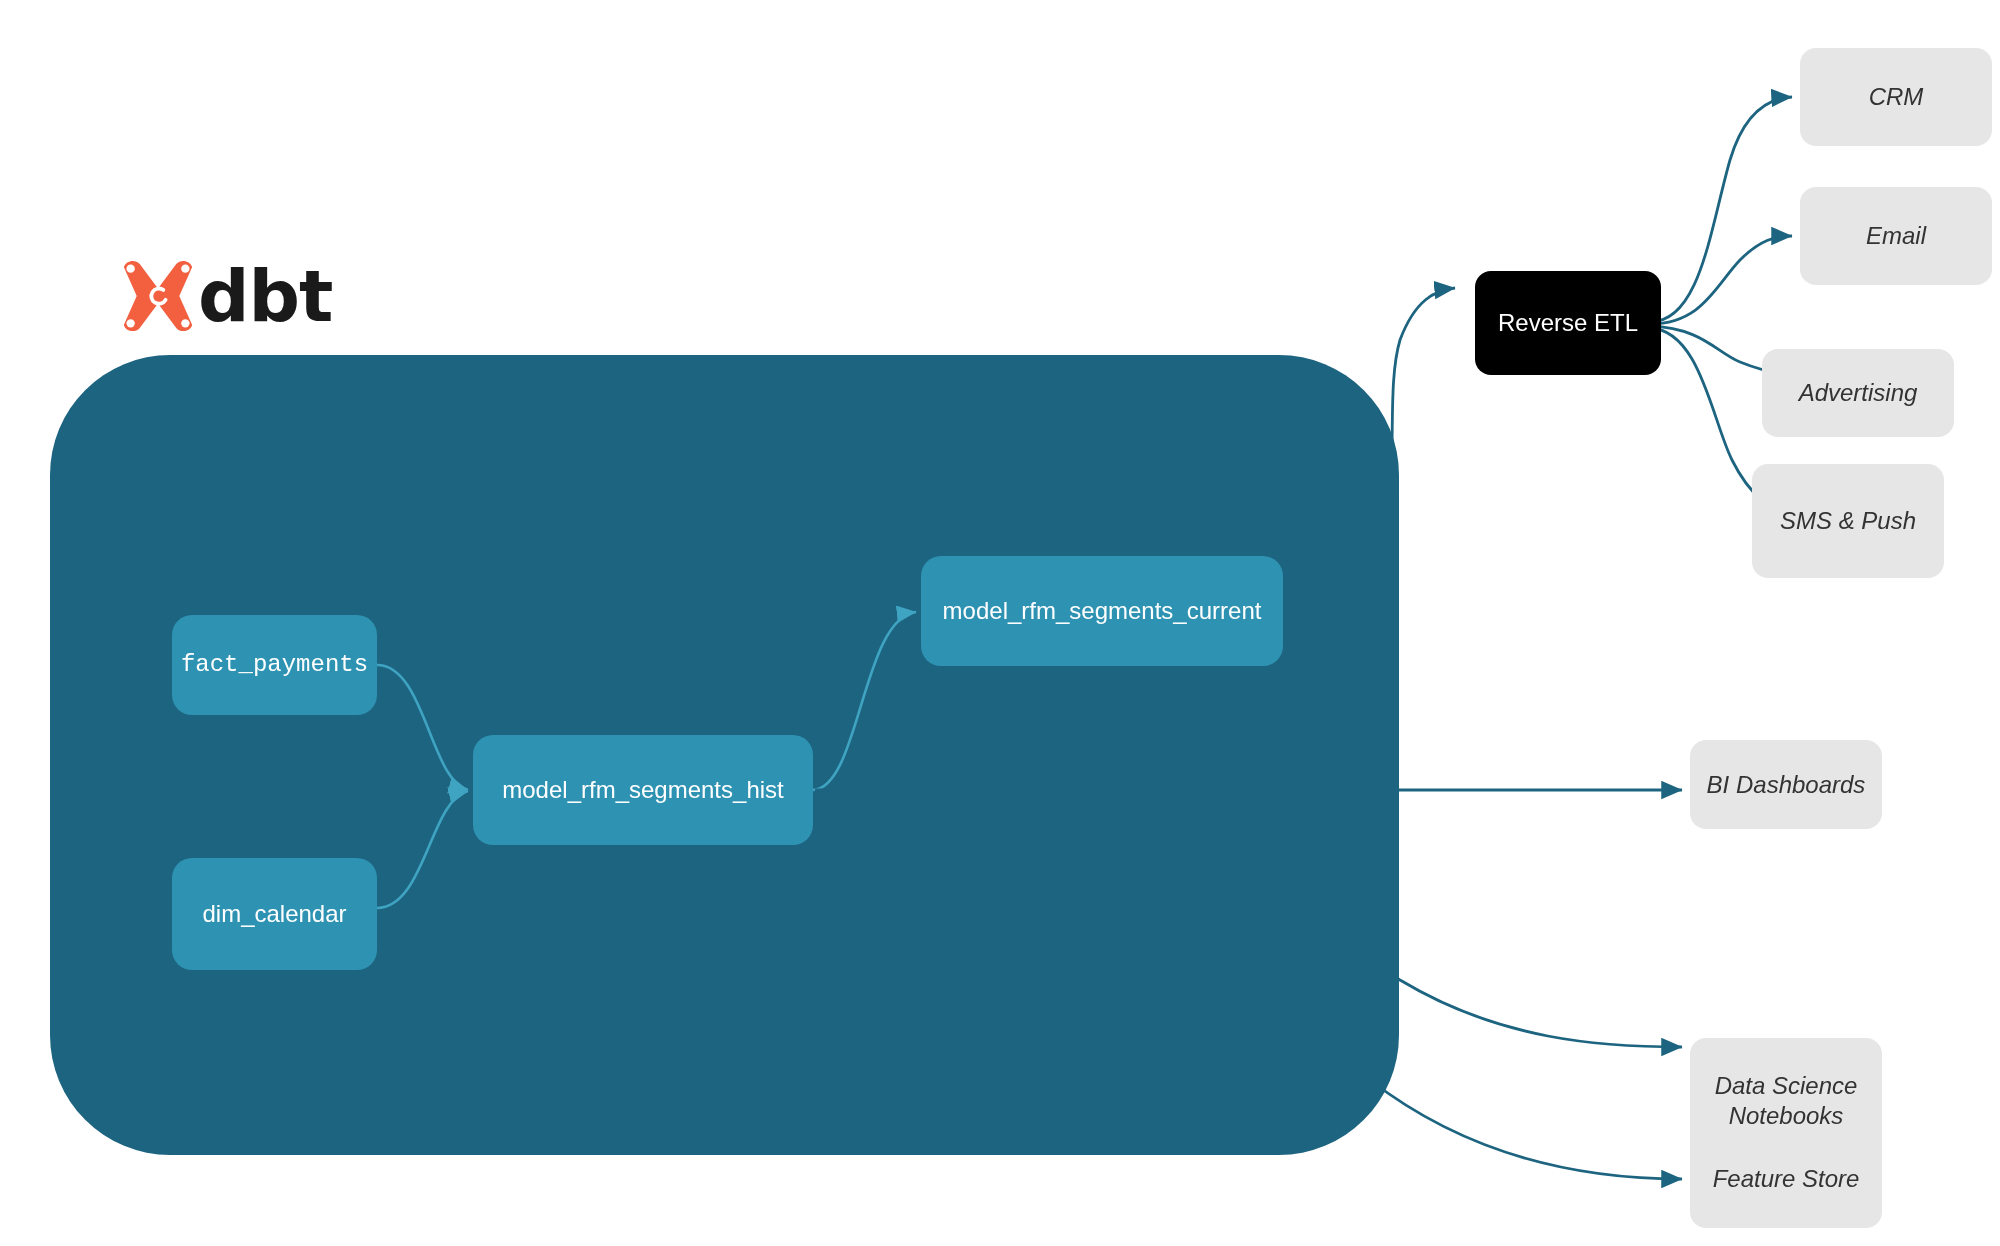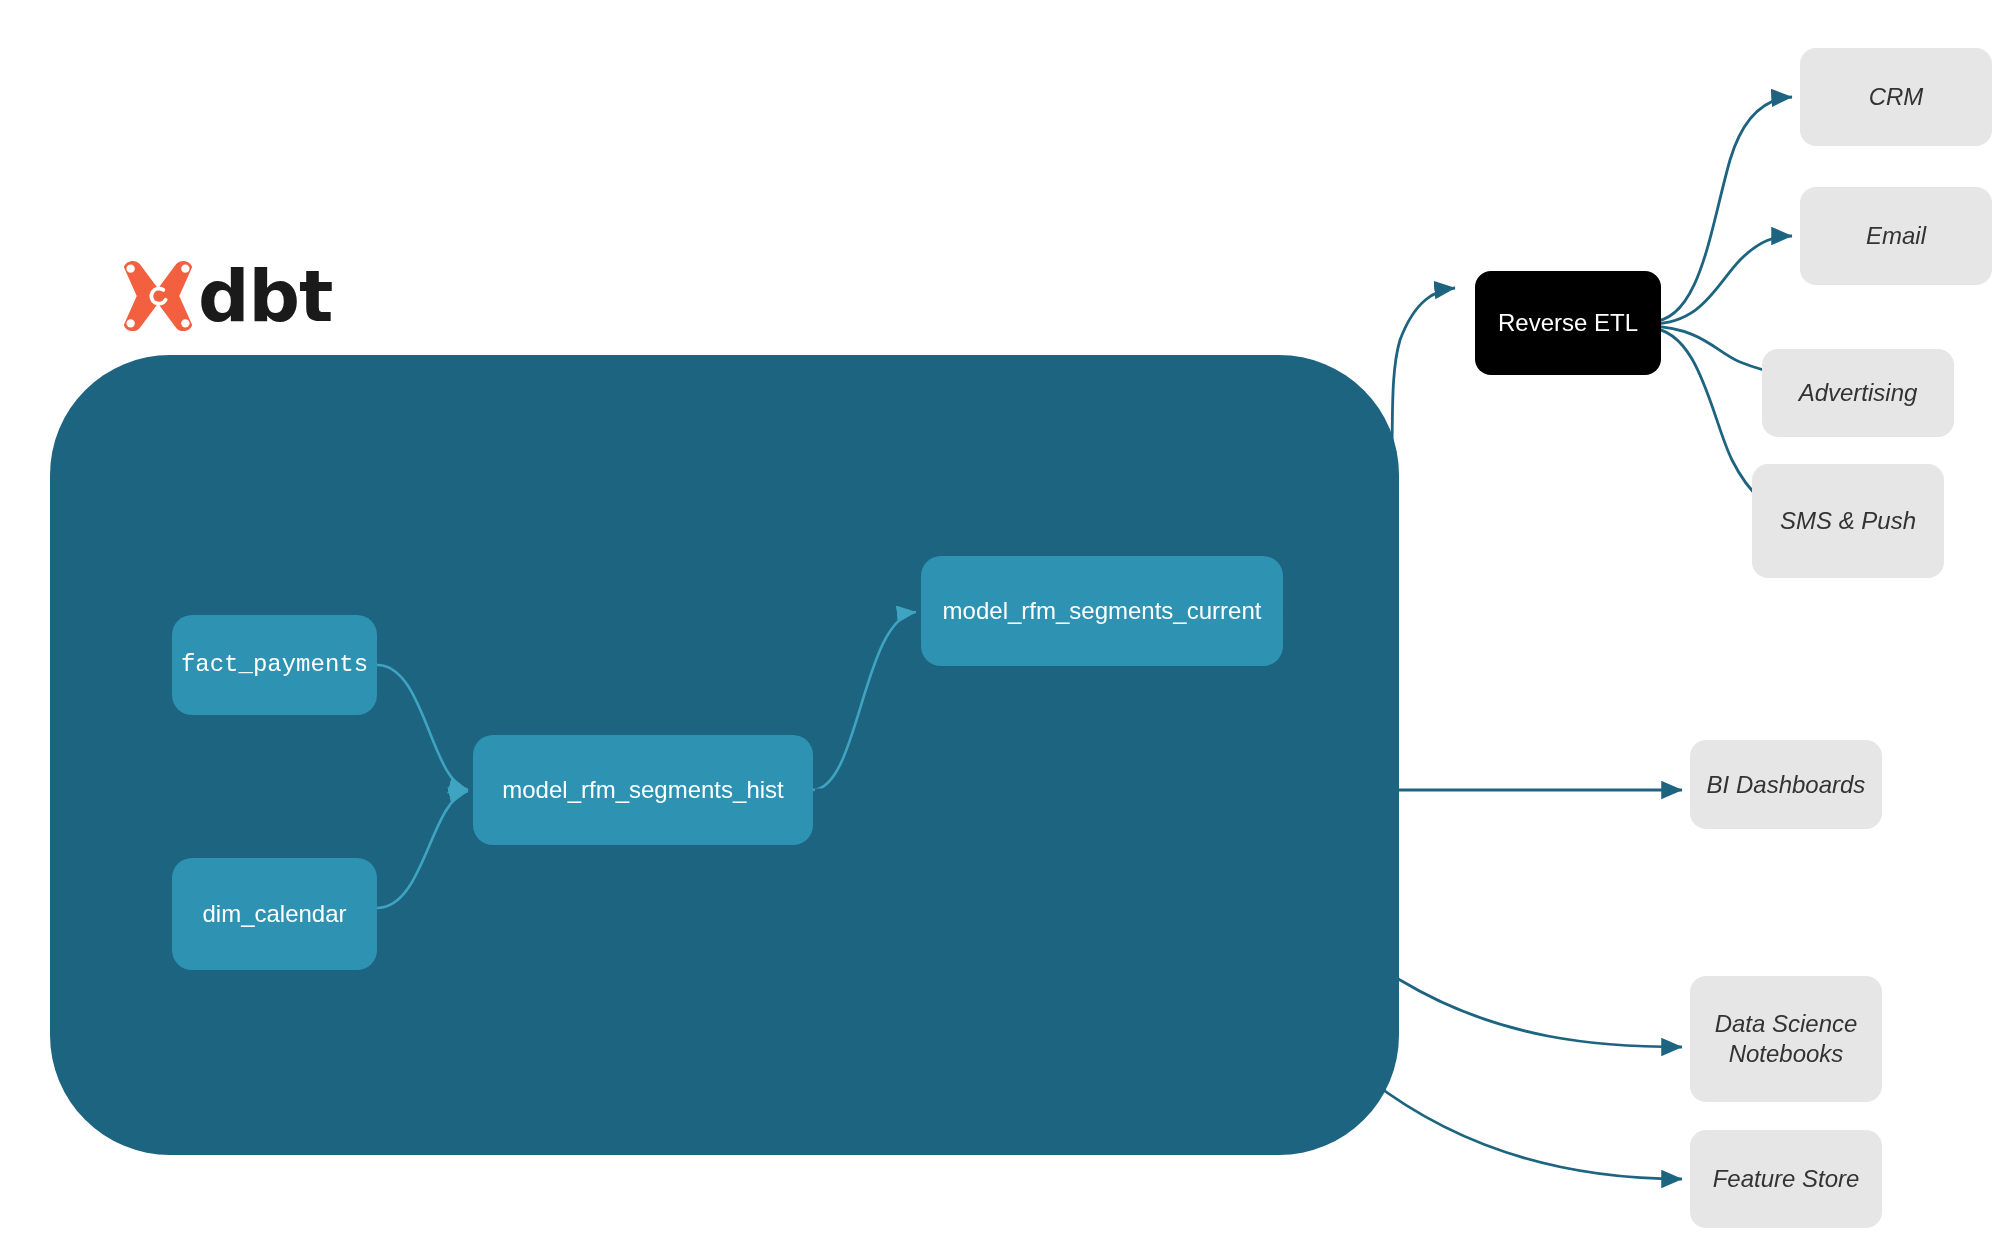--- a/index.html
+++ b/index.html
@@ -103,21 +103,21 @@
   #node-rfm-hist               { left: 473px;  top: 735px;  width: 340px; height: 110px; }
   #node-rfm-current            { left: 921px;  top: 556px;  width: 362px; height: 110px; }
   #node-reverse-etl            { left: 1461px; top: 271px;  width: 186px; height: 104px; }
 
   #node-crm                    { left: 1800px; top: 48px;   width: 192px; height: 98px; }
   #node-email                  { left: 1800px; top: 187px;  width: 192px; height: 98px; }
   #node-advertising            { left: 1762px; top: 325px;  width: 192px; height: 88px; margin-top: 24px; }
   #node-sms-push               { left: 1752px; top: 464px;  width: 192px; height: 114px; }
 
   #node-bi-dashboards          { left: 1690px; top: 740px;  width: 192px; height: 89px; }
-  #node-ds-notebooks           { left: 1690px; top: 976px;  width: 192px; height: 126px; }
+  #node-ds-notebooks           { left: 1690px; top: 1038px;  width: 192px; height: 126px; }
   #node-feature-store          { left: 1690px; top: 1130px; width: 192px; height: 98px; }
 </style>
 </head>
 <body>
 
 <div id="canvas">
 
   <div id="dbt-logo">
     <svg class="mark" viewBox="0 0 100 100">
       <path d="M50 40 L74 8 C80 1 92 3 95 12 L78 50 L95 88 C92 97 80 99 74 92 L50 60 L26 92 C20 99 8 97 5 88 L22 50 L5 12 C8 3 20 1 26 8 Z" fill="#f2603f"></path>

